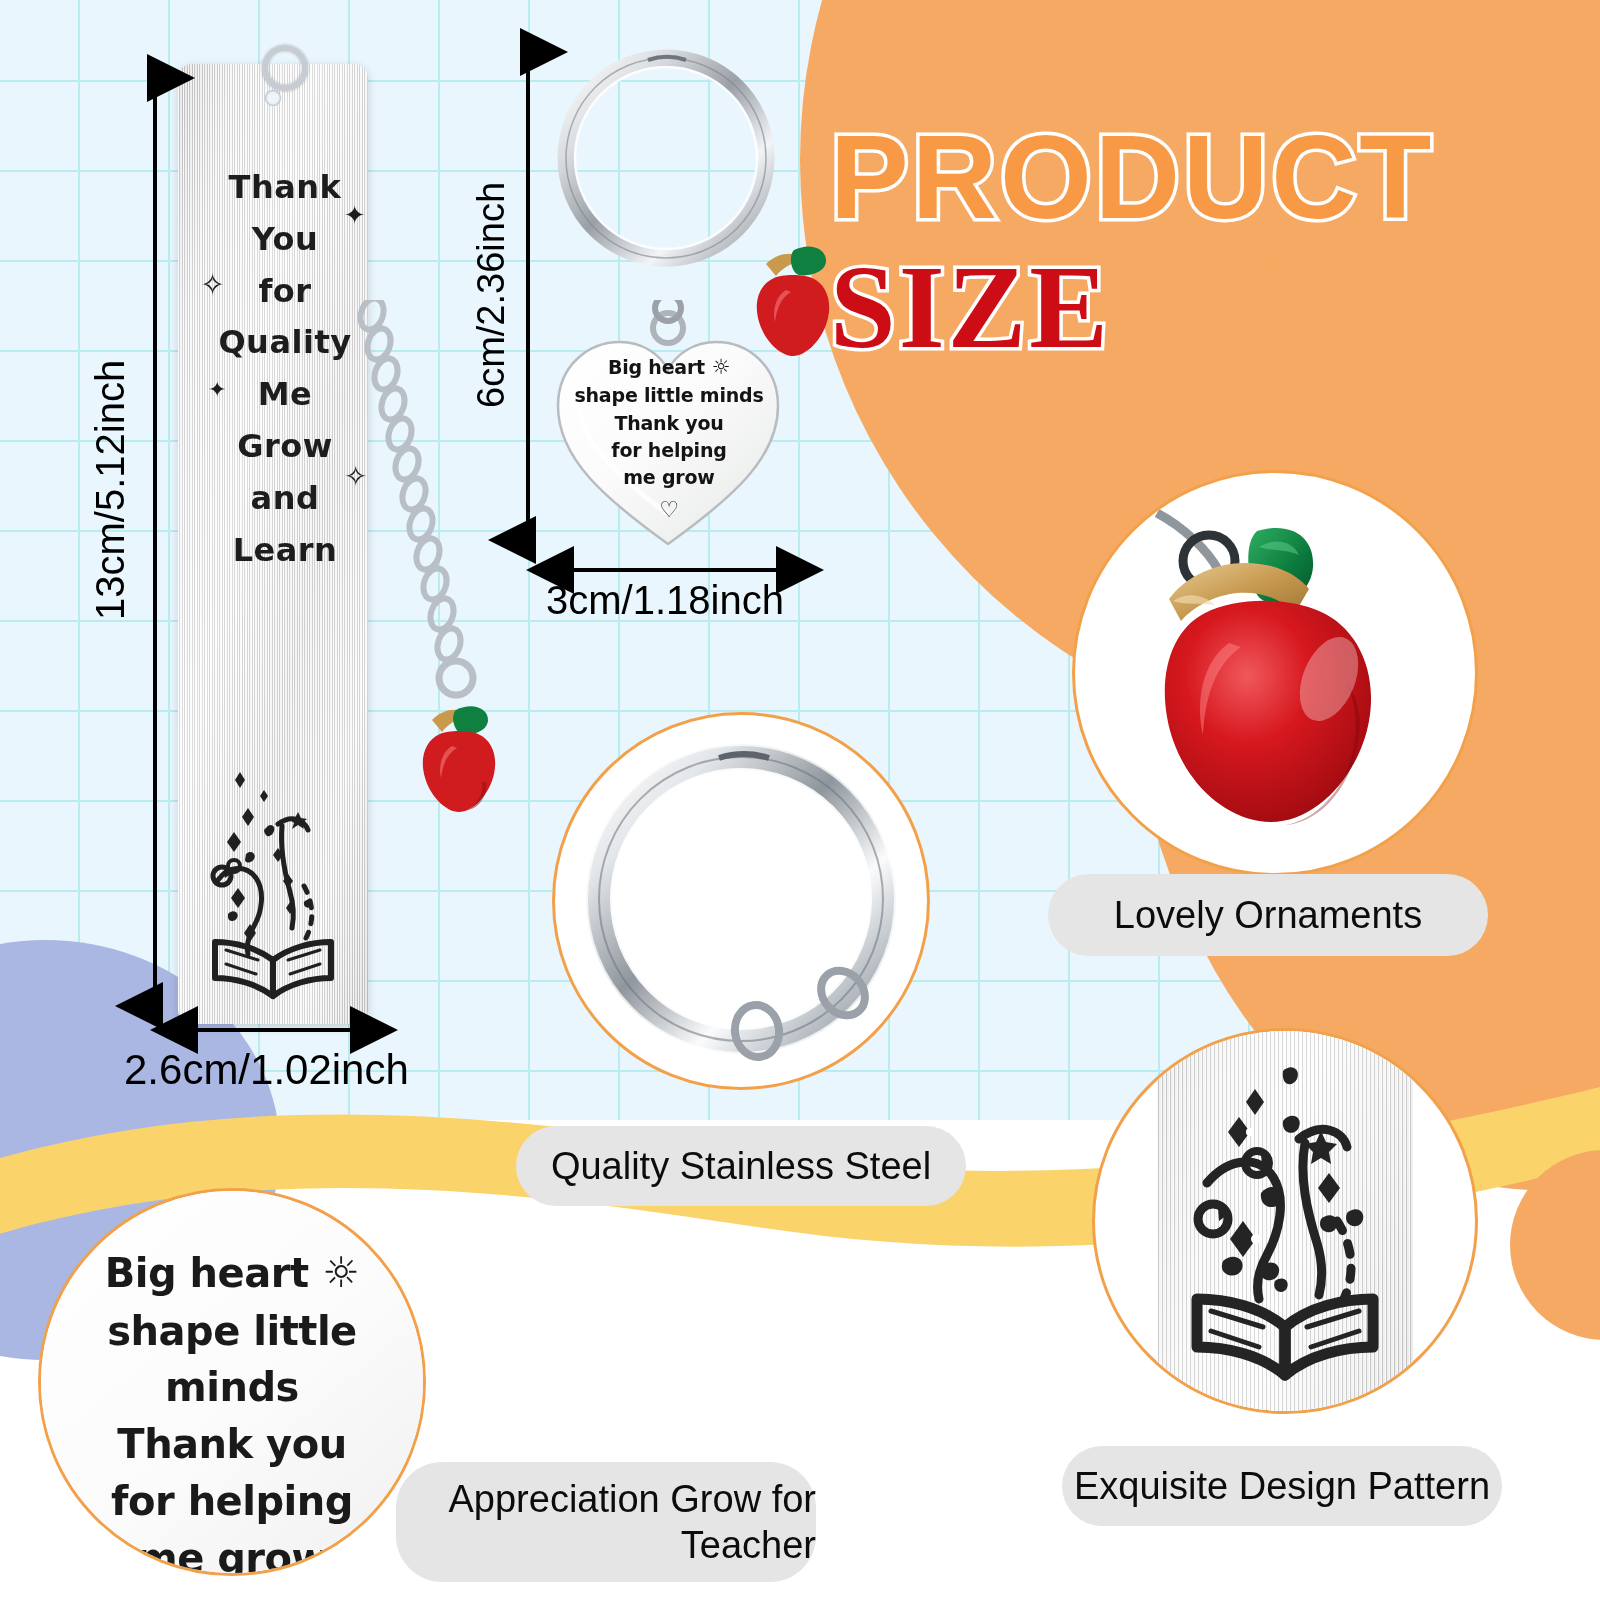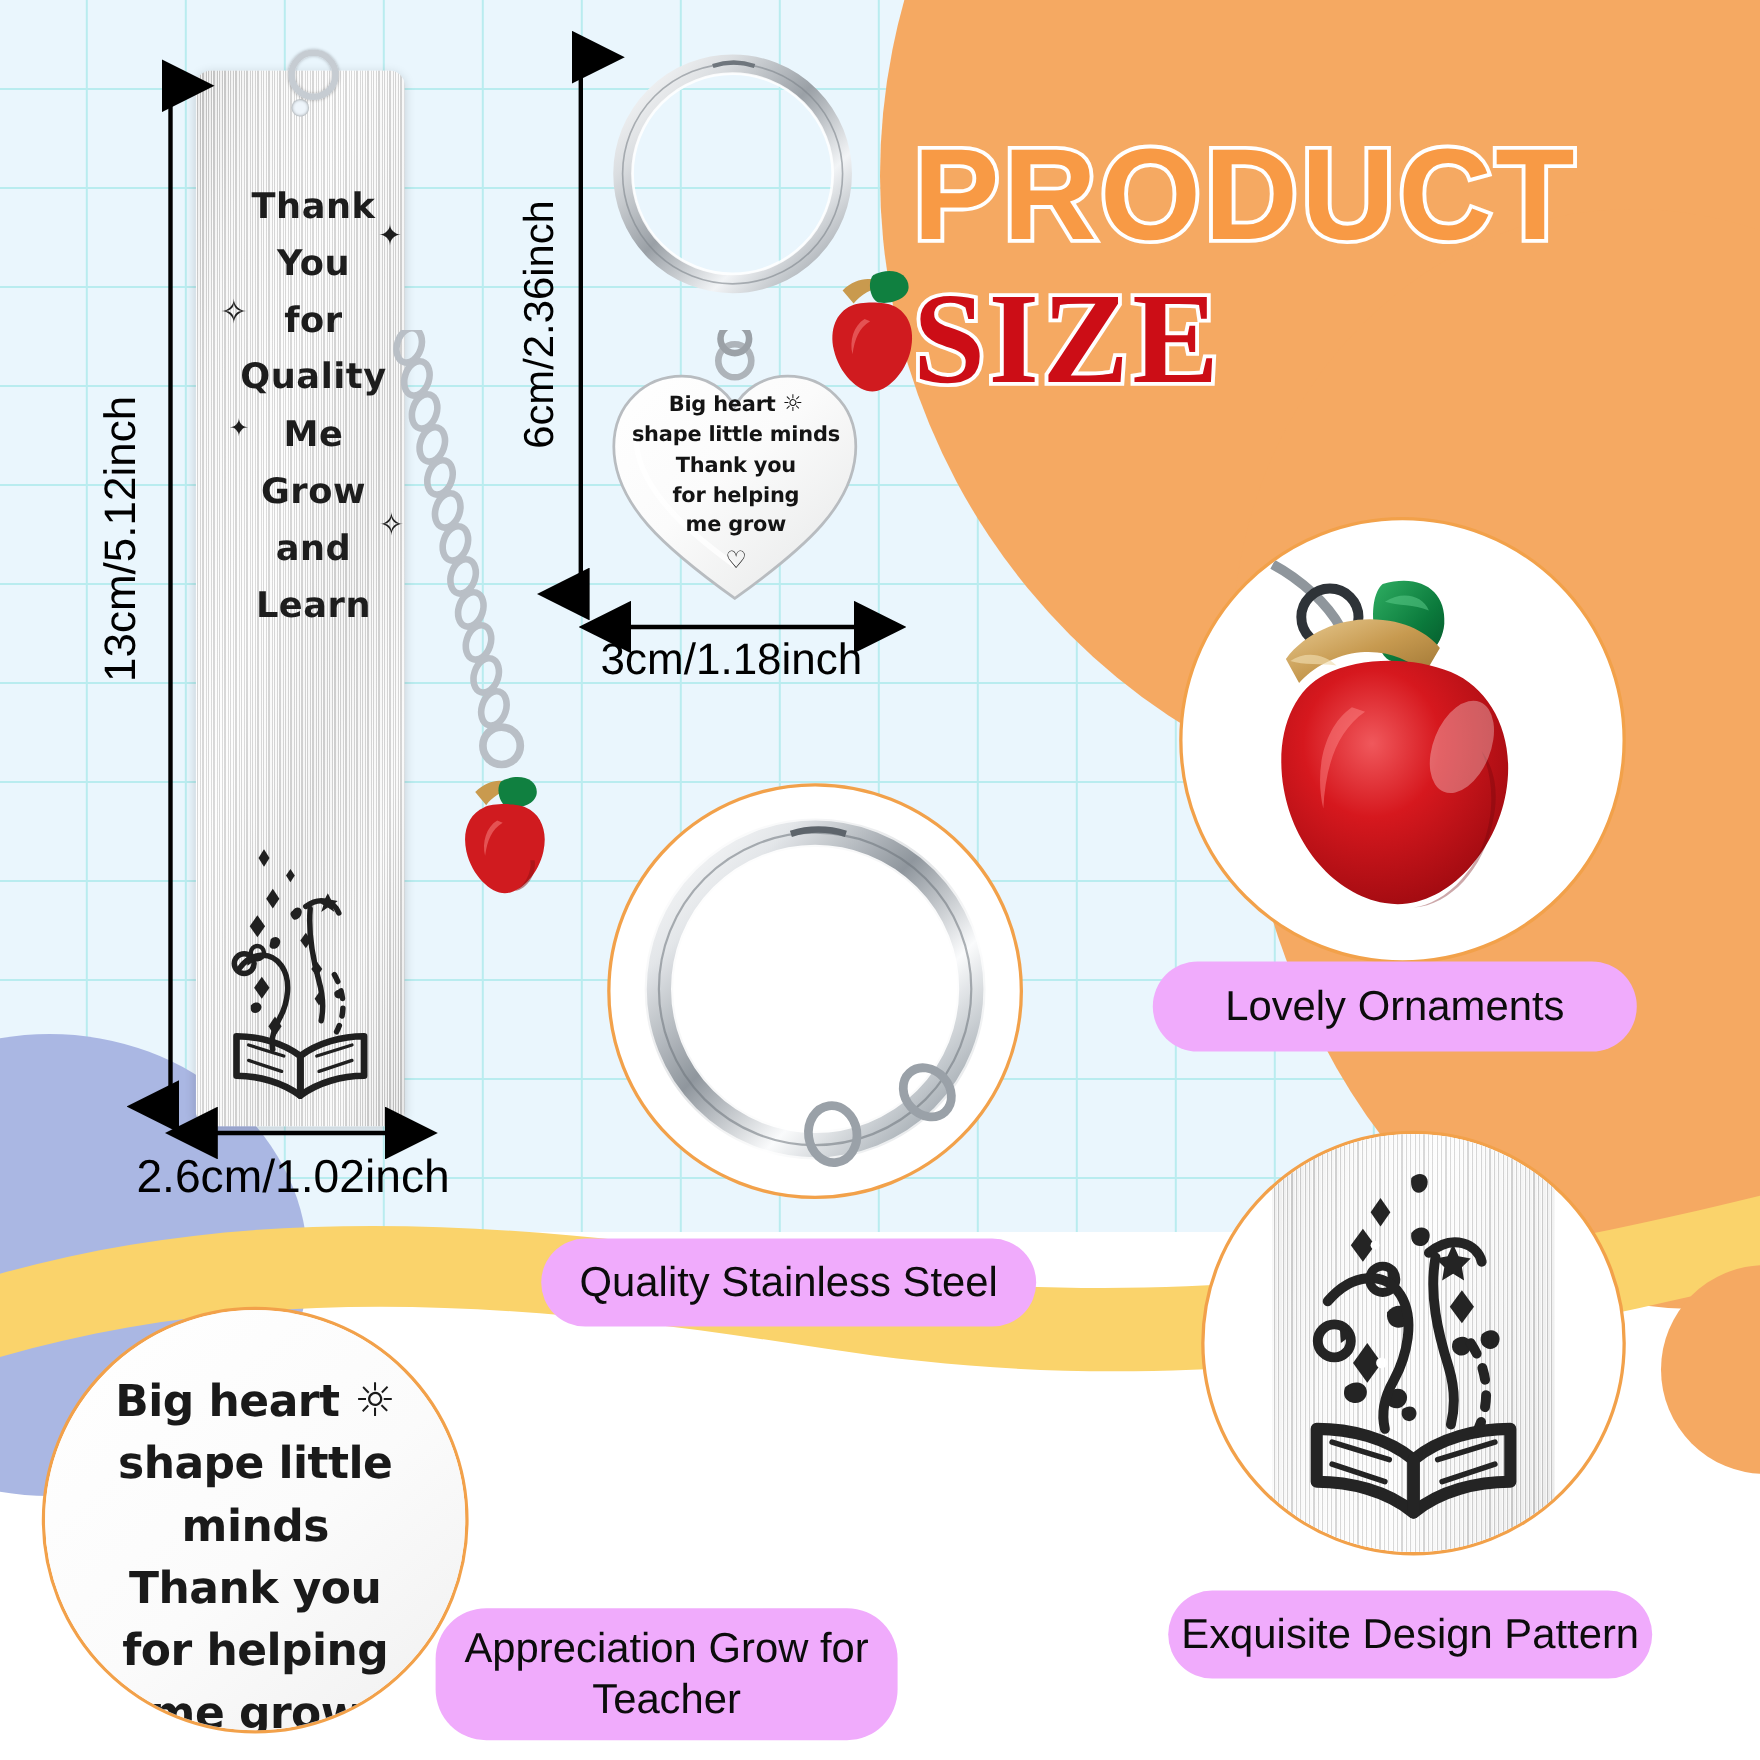--- a/index.html
+++ b/index.html
@@ -136,26 +136,26 @@
       repeating-linear-gradient(90deg,
         rgba(255,255,255,0.85) 0px, rgba(255,255,255,0.85) 1px,
         rgba(170,170,170,0.4) 1px, rgba(170,170,170,0.4) 2px,
         rgba(255,255,255,0.6) 2px, rgba(255,255,255,0.6) 4px),
       linear-gradient(100deg,#d3d3d3 0%,#f2f2f2 25%,#fafafa 50%,#e4e4e4 78%,#cdcdcd 100%);
   }
   .inset-engrave-art{position:absolute;left:20px;top:24px;width:340px;height:334px;}
 
   
   .pill{
-    position:absolute;background:#f0abfc;border-radius:46px;
-    display:flex;align-items:center;justify-content:center;text-align:center;
+    position:absolute;background:#e5e5e5;border-radius:46px;
+    display:flex;align-items:center;justify-content:center;text-align:right;
     font-family:"Liberation Sans", sans-serif;color:#0c0c0c;
   }
   .pill-ornaments{left:1048px;top:874px;width:440px;height:82px;font-size:38px;}
-  .pill-steel{left:492px;top:1126px;width:450px;height:80px;font-size:38px;}
+  .pill-steel{left:516px;top:1126px;width:450px;height:80px;font-size:38px;}
   .pill-design{left:1062px;top:1446px;width:440px;height:80px;font-size:38px;}
   .pill-appreciation{left:396px;top:1462px;width:420px;height:120px;font-size:38px;line-height:1.22;}
 </style>
 </head>
 <body>
 
 <div id="canvas">
 
   <div class="grid-bg"></div>
   <div class="white-bottom"></div>

